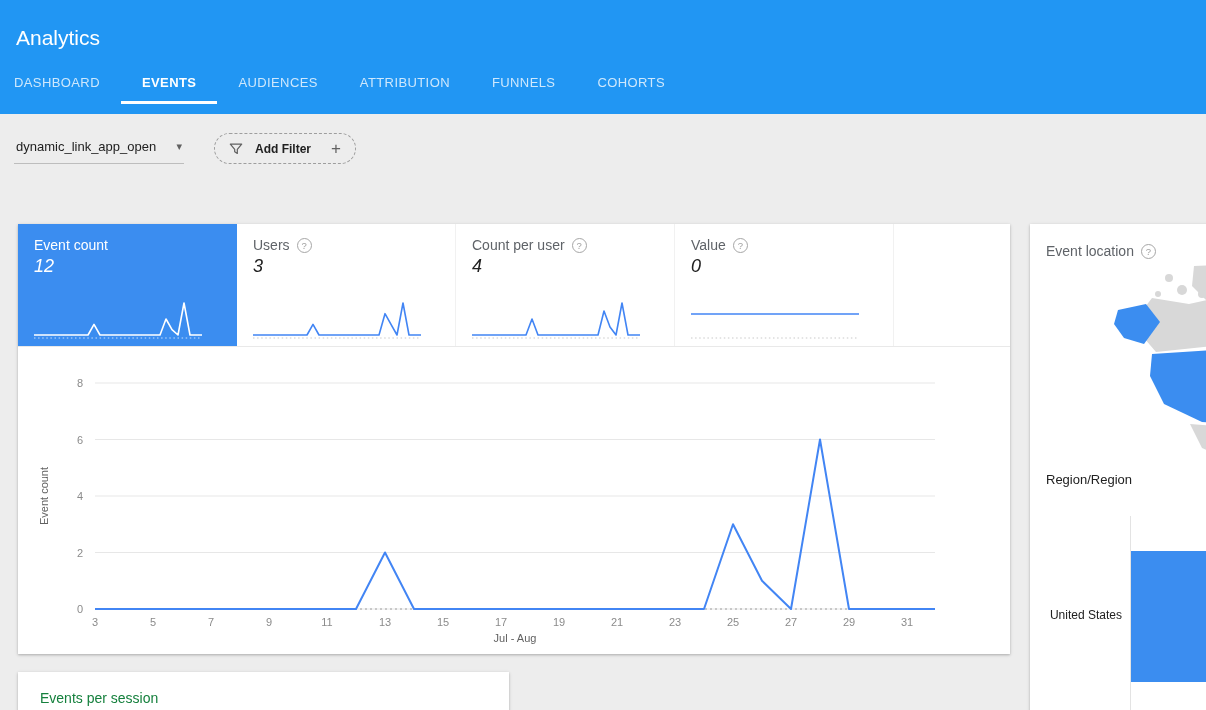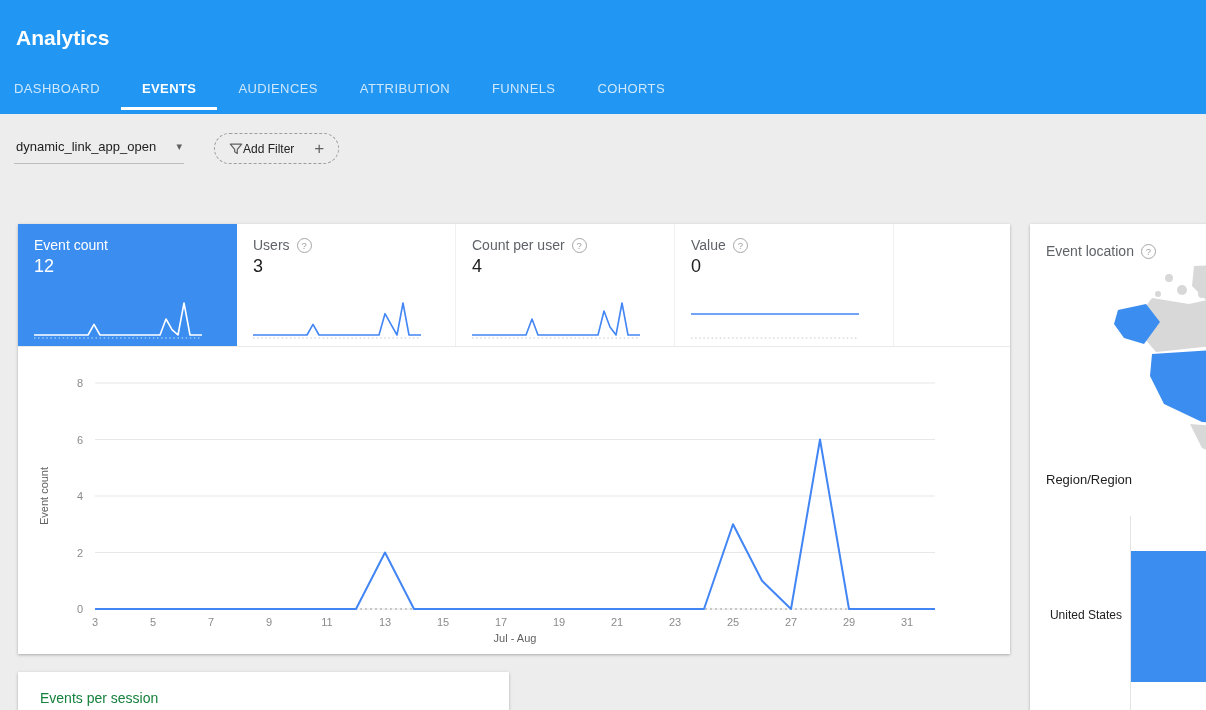--- a/index.html
+++ b/index.html
@@ -5,22 +5,22 @@
   * { box-sizing: border-box; }
   html,body { margin:0; padding:0; }
   body {
     width:1206px; height:710px; overflow:hidden; position:relative;
     background: var(--page-bg, #EDEDED);
     font-family: "Liberation Sans", sans-serif;
   }
 
   
   header { background: var(--header-blue, #2196F3); height:114px; position:relative; }
-  .app-title { color:#fff; font-size:21px; padding:26px 12px 0 16px; font-weight:700; }
-  nav { position:absolute; bottom:4px; left:0; display:flex; }
+  .app-title { color:#fff; font-size:21px; padding:26px 12px 0 16px; font-weight:400; }
+  nav { position:absolute; bottom:10px; left:0; display:flex; }
   .htab {
     color:rgba(255,255,255,.78); font-size:13px; letter-spacing:.4px;
     padding:12px 21px 11px; cursor:pointer; border-bottom:3px solid transparent;
     white-space:nowrap;
   }
   .htab:first-child { padding-left:14px; }
   .htab.active { color:#fff; border-bottom-color:#fff; font-weight:700; }
 
   
   .filter-bar { display:flex; align-items:flex-end; padding:18px 0 0 14px; height:50px; }
@@ -29,21 +29,21 @@
     width:170px; border-bottom:1px solid #BDBDBD; padding:4px 2px 9px 2px;
     font-size:13px; color:#212121; cursor:pointer;
   }
   .caret { color:#616161; font-size:11px; }
   .add-filter {
     margin-left:30px; display:inline-flex; align-items:center; height:31px;
     padding:0 14px; border:1px dashed #9E9E9E; border-radius:16px;
     background:transparent; cursor:pointer; font-family:inherit;
   }
   .funnel { width:14px; height:14px; }
-  .af-label { font-size:12px; font-weight:400; color:#212121; margin-left:0; }
+  .af-label { font-size:12px; font-weight:700; color:#212121; margin-left:12px; }
   .plus { font-size:17px; color:#616161; margin-left:20px; font-weight:400; }
 
   
   .card {
     position:absolute; background:#fff;
     box-shadow:0 1px 2px rgba(0,0,0,.18), 0 1px 4px rgba(0,0,0,.12);
     margin-top:8px;
   }
   .main-card  { left:18px;   top:216px; width:992px; height:430px; }
   .right-card { left:1030px; top:216px; width:420px; height:620px; overflow:hidden; }
@@ -56,21 +56,21 @@
     cursor:pointer; position:relative;
   }
   .mtab.selected { background:var(--selected-tab-blue,#3B8DF0); border-right-color:transparent; }
   .mtab-head { display:flex; align-items:center; font-size:14px; color:#5F6368; }
   .mtab.selected .mtab-head { color:#fff; }
   .help {
     width:15px; height:15px; border:1px solid #A6A6A6; border-radius:50%;
     color:#9E9E9E; font-size:9.5px; display:inline-flex; align-items:center;
     justify-content:center; margin-left:7px; flex:none; cursor:pointer;
   }
-  .mtab-value { font-size:18px; margin-top:3px; color:#212121; }
+  .mtab-value { font-size:18px; margin-top:3px; color:#212121;font-style:italic; }
   .mtab.selected .mtab-value { color:#fff; }
   .spark { position:absolute; left:14px; bottom:6px; }
 
   #main-chart { position:absolute; left:0; top:123px; }
   #main-chart text { font-family:"Liberation Sans", sans-serif; }
   #main-chart .tick { font-size:11px; fill:#8B8B8B; }
   #main-chart .axis-label { fill:#616161; }
 
   
   .loc-head { display:flex; align-items:center; padding:19px 16px 0; font-size:14px; color:#5F6368; }

